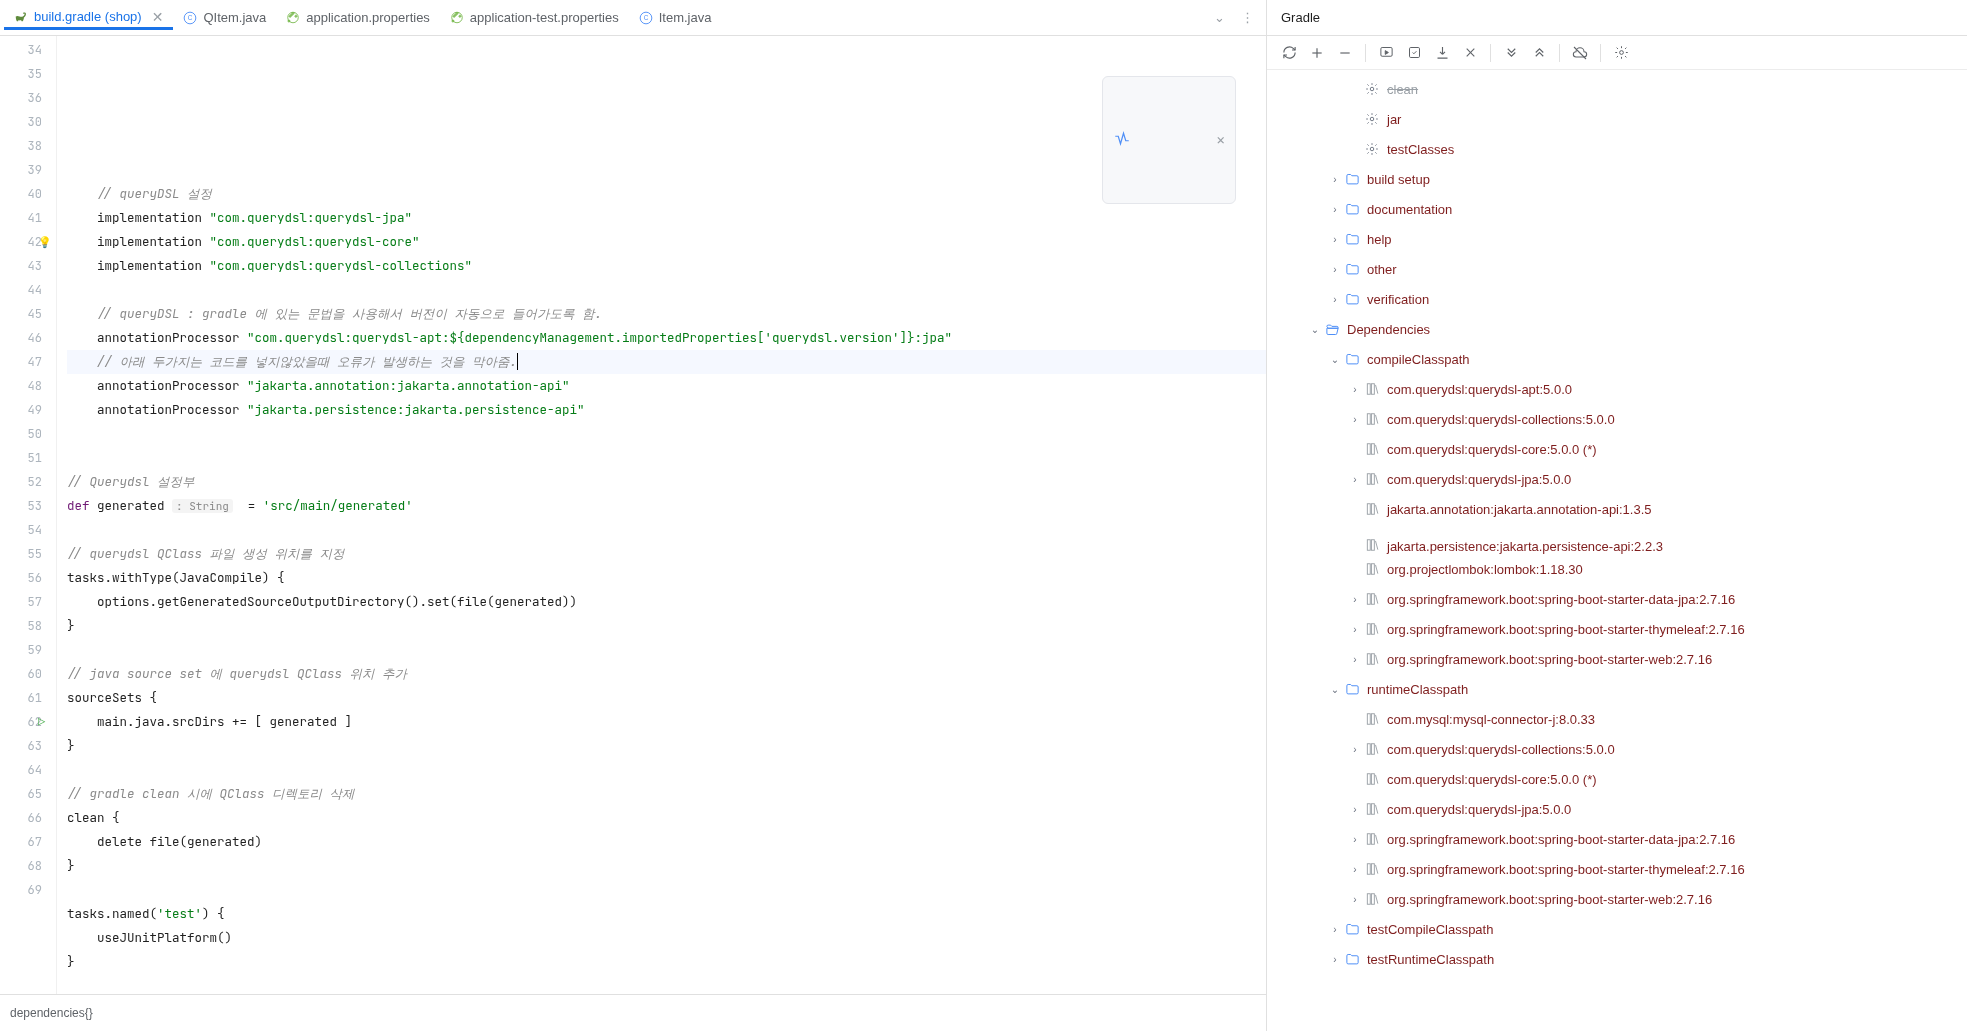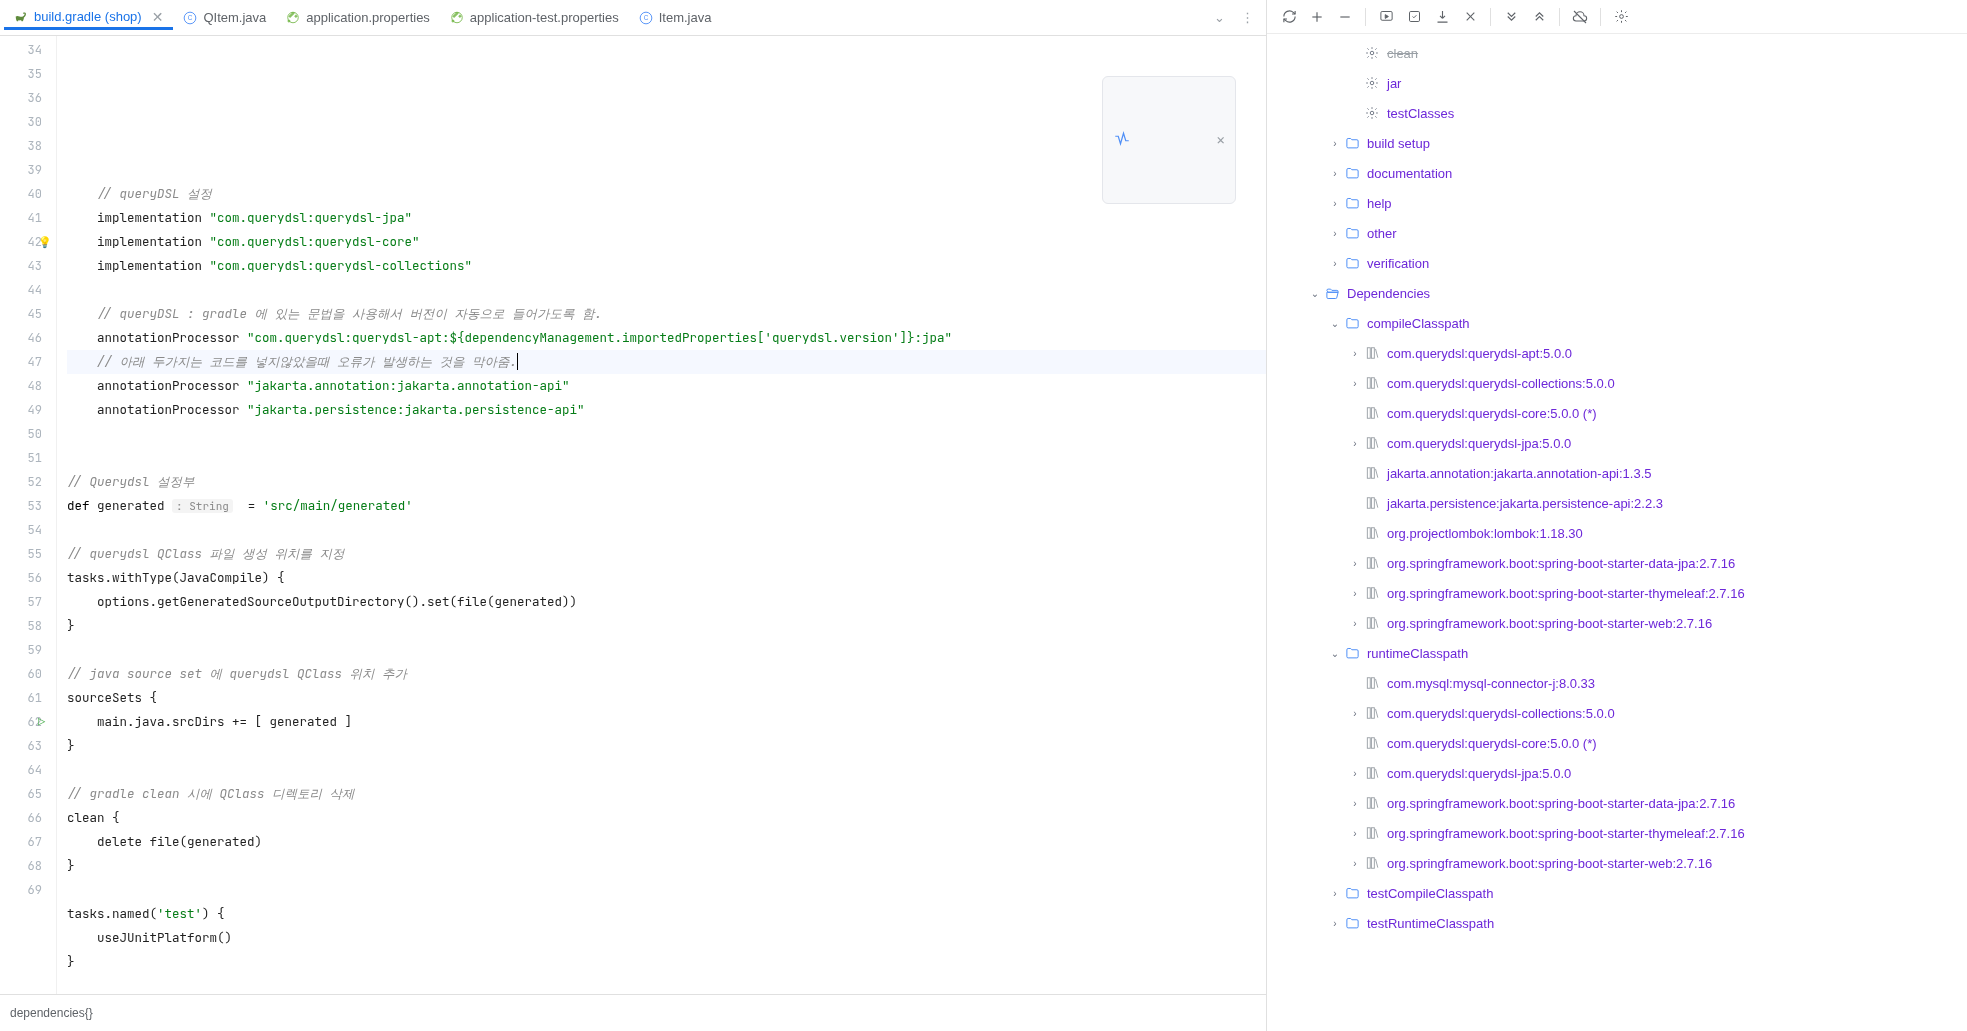--- a/index.html
+++ b/index.html
@@ -17,37 +17,37 @@
 .gutter { width: 56px; background: #fff; padding-top: 2px; text-align: right; color: #adb5bd; font-family: "JetBrains Mono", Consolas, monospace; font-size: 12px; line-height: 24px; user-select: none; }
 .gutter .ln { padding-right: 14px; position: relative; }
 .gutter .ln.has-bulb::before { content: "💡"; position: absolute; left: 38px; font-size: 11px; }
 .gutter .ln.has-run::before { content: "▷"; position: absolute; left: 38px; color: #4caf50; font-size: 12px; }
 .code { flex: 1; font-family: "JetBrains Mono", Consolas, monospace; font-size: 12.5px; line-height: 24px; padding-top: 2px; padding-left: 10px; white-space: pre; overflow: hidden; position: relative; border-left: 1px solid #f0f0f0; }
 .code .line { height: 24px; }
 .code .line.hl { background: #f5f8ff; }
 .code .cursor { border-left: 1px solid #000; }
 .c-comment { color: #8a8a8a; font-style: italic; }
 .c-string { color: #067d17; }
-.c-kw { color: #000000; text-align: center; }
+.c-kw { color: #701a75; text-align: center; }
 .c-hint { color: #8a8a8a; background: #f4f4f4; padding: 0 4px; border-radius: 3px; font-size: 11px; }
 .c-tilde { color: #adb5bd; }
 .overlay-icons { position: absolute; top: 8px; right: 12px; color: #adb5bd; font-size: 16px; }
 .floating-box { position: absolute; top: 40px; right: 30px; background: #f7f8fa; border: 1px solid #e4e6eb; border-radius: 6px; padding: 6px 10px; display: flex; gap: 14px; align-items: center; color: #57606a; }
 .floating-box .fx { color: #9aa0a6; font-size: 14px; cursor: pointer; }
 .breadcrumb { height: 26px; border-top: 1px solid #e0e0e0; padding: 18px 10px; display: flex; align-items: center; color: #5f6368; font-size: 12px; }
 .side { width: 700px; display: flex; flex-direction: column; background: #fff; }
 .side-header { height: 36px; display: flex; align-items: center; padding: 0 14px; font-size: 13px; color: #1f1f1f; border-bottom: 1px solid #e0e0e0; }
 .side-toolbar { height: 34px; display: flex; align-items: center; gap: 4px; padding: 0 10px; border-bottom: 1px solid #ececec; }
 .tb-btn { width: 24px; height: 24px; display: inline-flex; align-items: center; justify-content: center; color: #5f6368; cursor: pointer; border-radius: 4px; }
 .tb-sep { width: 1px; height: 18px; background: #e0e0e0; margin: 0 4px; }
 .tree { flex: 1; overflow: auto; padding: 4px 0; font-size: 13px; }
 .tree-row { display: flex; align-items: center; height: 30px; padding-right: 8px; cursor: pointer; }
 .tree-arrow { width: 16px; text-align: center; color: #6b7280; font-size: 10px; }
 .tree-icon { width: 18px; height: 18px; margin-right: 6px; display: inline-flex; align-items: center; justify-content: center; }
-.tree-label { color: #6d28d9; white-space: nowrap; }
+.tree-label { color: #7f1d1d; white-space: nowrap; }
 .ic-gear { color: #6b7280; }
 .ic-folder { color: #4f8ff7; }
 .ic-folder-open { color: #4f8ff7; }
 .ic-lib { color: #9aa0a6; }
 svg { display: block; }
 </style>
 </head>
 <body>
 
 <div class="app">
@@ -158,20 +158,23 @@
           <span class="fx">✕</span>
         </div>
       <div class="line"></div><div class="line"></div><div class="line"><span class="c-comment">    // queryDSL 설정</span></div><div class="line">    implementation <span class="c-string">"com.querydsl:querydsl-jpa"</span></div><div class="line">    implementation <span class="c-string">"com.querydsl:querydsl-core"</span></div><div class="line">    implementation <span class="c-string">"com.querydsl:querydsl-collections"</span></div><div class="line"></div><div class="line"><span class="c-comment">    // queryDSL : gradle 에 있는 문법을 사용해서 버전이 자동으로 들어가도록 함.</span></div><div class="line">    annotationProcessor <span class="c-string">"com.querydsl:querydsl-apt:${dependencyManagement.importedProperties[<span class="c-string">'querydsl.version'</span>]}:jpa"</span></div><div class="line hl"><span class="c-comment">    // 아래 두가지는 코드를 넣지않았을때 오류가 발생하는 것을 막아줌.</span><span class="cursor"></span></div><div class="line">    annotationProcessor <span class="c-string">"jakarta.annotation:jakarta.annotation-api"</span></div><div class="line">    annotationProcessor <span class="c-string">"jakarta.persistence:jakarta.persistence-api"</span></div><div class="line"></div><div class="line"></div><div class="line"><span class="c-comment">// Querydsl 설정부</span></div><div class="line"><span class="c-kw">def</span> generated <span class="c-hint">: String</span>  = <span class="c-string">'src/main/generated'</span></div><div class="line"></div><div class="line"><span class="c-comment">// querydsl QClass 파일 생성 위치를 지정</span></div><div class="line">tasks.withType(JavaCompile) {</div><div class="line">    options.getGeneratedSourceOutputDirectory().set(file(generated))</div><div class="line">}</div><div class="line"></div><div class="line"><span class="c-comment">// java source set 에 querydsl QClass 위치 추가</span></div><div class="line">sourceSets {</div><div class="line">    main.java.srcDirs += [ generated ]</div><div class="line">}</div><div class="line"></div><div class="line"><span class="c-comment">// gradle clean 시에 QClass 디렉토리 삭제</span></div><div class="line">clean {</div><div class="line">    delete file(generated)</div><div class="line">}</div><div class="line"></div><div class="line">tasks.named(<span class="c-string">'test'</span>) {</div><div class="line">    useJUnitPlatform()</div><div class="line">}</div><div class="line"></div><div class="line"><span class="c-tilde">~</span></div></div>
     </div>
     <div class="breadcrumb">
       <span>dependencies{}</span>
     </div>
   </div>
 
   <div class="side">
+    <div class="side-header">
+      <span>Gradle</span>
+    </div>
     <div class="side-toolbar">
       <span class="tb-btn">
           <svg width="15" height="15" viewBox="0 0 24 24" fill="none" stroke="#5f6368" stroke-width="1.8">
             <path d="M3 12a9 9 0 0 1 15-6.7L21 8M21 12a9 9 0 0 1-15 6.7L3 16"></path>
             <path d="M21 3v5h-5M3 21v-5h5"></path>
           </svg>
         </span>
       <span class="tb-btn">
           <svg width="14" height="14" viewBox="0 0 24 24" stroke="#5f6368" stroke-width="2">
             <line x1="12" y1="4" x2="12" y2="20"></line>
@@ -376,21 +379,21 @@
           <span class="tree-arrow"></span>
           <span class="tree-icon">
             <svg width="14" height="14" viewBox="0 0 24 24" class="ic-lib" fill="none" stroke="currentColor" stroke-width="1.6">
               <rect x="4" y="3" width="5" height="18"></rect>
               <rect x="11" y="3" width="5" height="18"></rect>
               <line x1="18" y1="5" x2="22" y2="20"></line>
             </svg>
           </span>
           <span class="tree-label">jakarta.annotation:jakarta.annotation-api:1.3.5</span>
         </div>
-        <div class="tree-row" style="padding-left: 80px;">
+        <div class="tree-row" style="padding-left: 80px; align-items: flex-end;">
           <span class="tree-arrow"></span>
           <span class="tree-icon">
             <svg width="14" height="14" viewBox="0 0 24 24" class="ic-lib" fill="none" stroke="currentColor" stroke-width="1.6">
               <rect x="4" y="3" width="5" height="18"></rect>
               <rect x="11" y="3" width="5" height="18"></rect>
               <line x1="18" y1="5" x2="22" y2="20"></line>
             </svg>
           </span>
           <span class="tree-label">jakarta.persistence:jakarta.persistence-api:2.2.3</span>
         </div>

